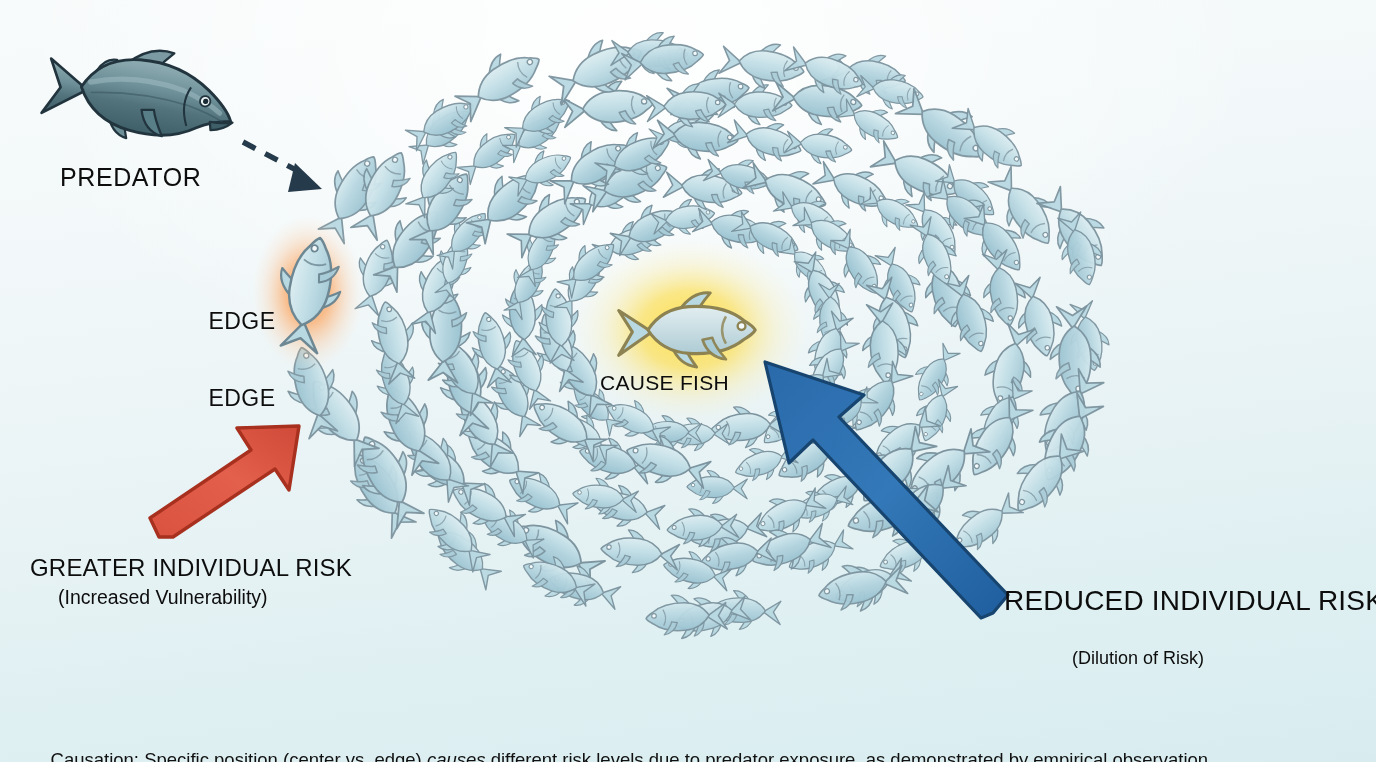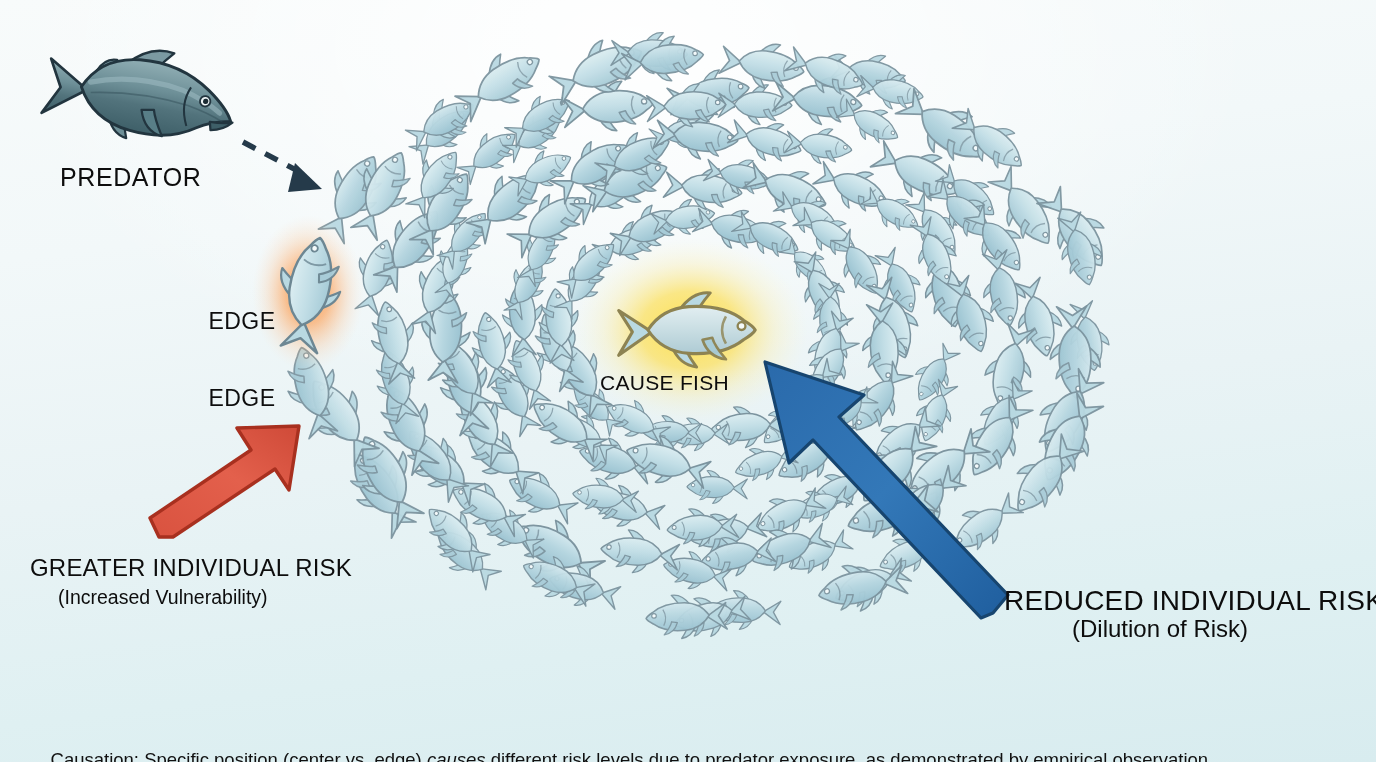--- a/index.html
+++ b/index.html
@@ -25,21 +25,21 @@
   }
   .cap-line em{font-style:italic;}
   #capA{top:699px;}
   #capB{top:727px;}
   .lbl-predator{left:60px;top:163px;font-size:25px;letter-spacing:.6px;}
   .lbl-edge{left:198px;top:257px;font-size:23px;letter-spacing:.4px;text-align:center;width:88px;}
   .lbl-center{left:600px;top:371px;font-size:21px;letter-spacing:.3px;}
   .lbl-greater{left:30px;top:555px;font-size:24px;letter-spacing:.2px;}
   .lbl-greater-sub{left:58px;top:587px;font-size:19.5px;}
   .lbl-reduced{left:1004px;top:585px;font-size:28px;letter-spacing:.2px;}
-  .lbl-reduced-sub{left:1072px;top:616px;font-size:24px;}
+  .lbl-reduced-sub{left:1072px;top:648px;font-size:18px;}
 </style>
 </head>
 <body>
 
 <div id="stage">
 
   <svg class="layer" id="school-layer" viewBox="0 0 1376 768">
     <defs>
       <linearGradient id="gFish" x1="0" y1="0" x2="0" y2="1">
         <stop offset="0%" stop-color="#d3e8ee"></stop>

